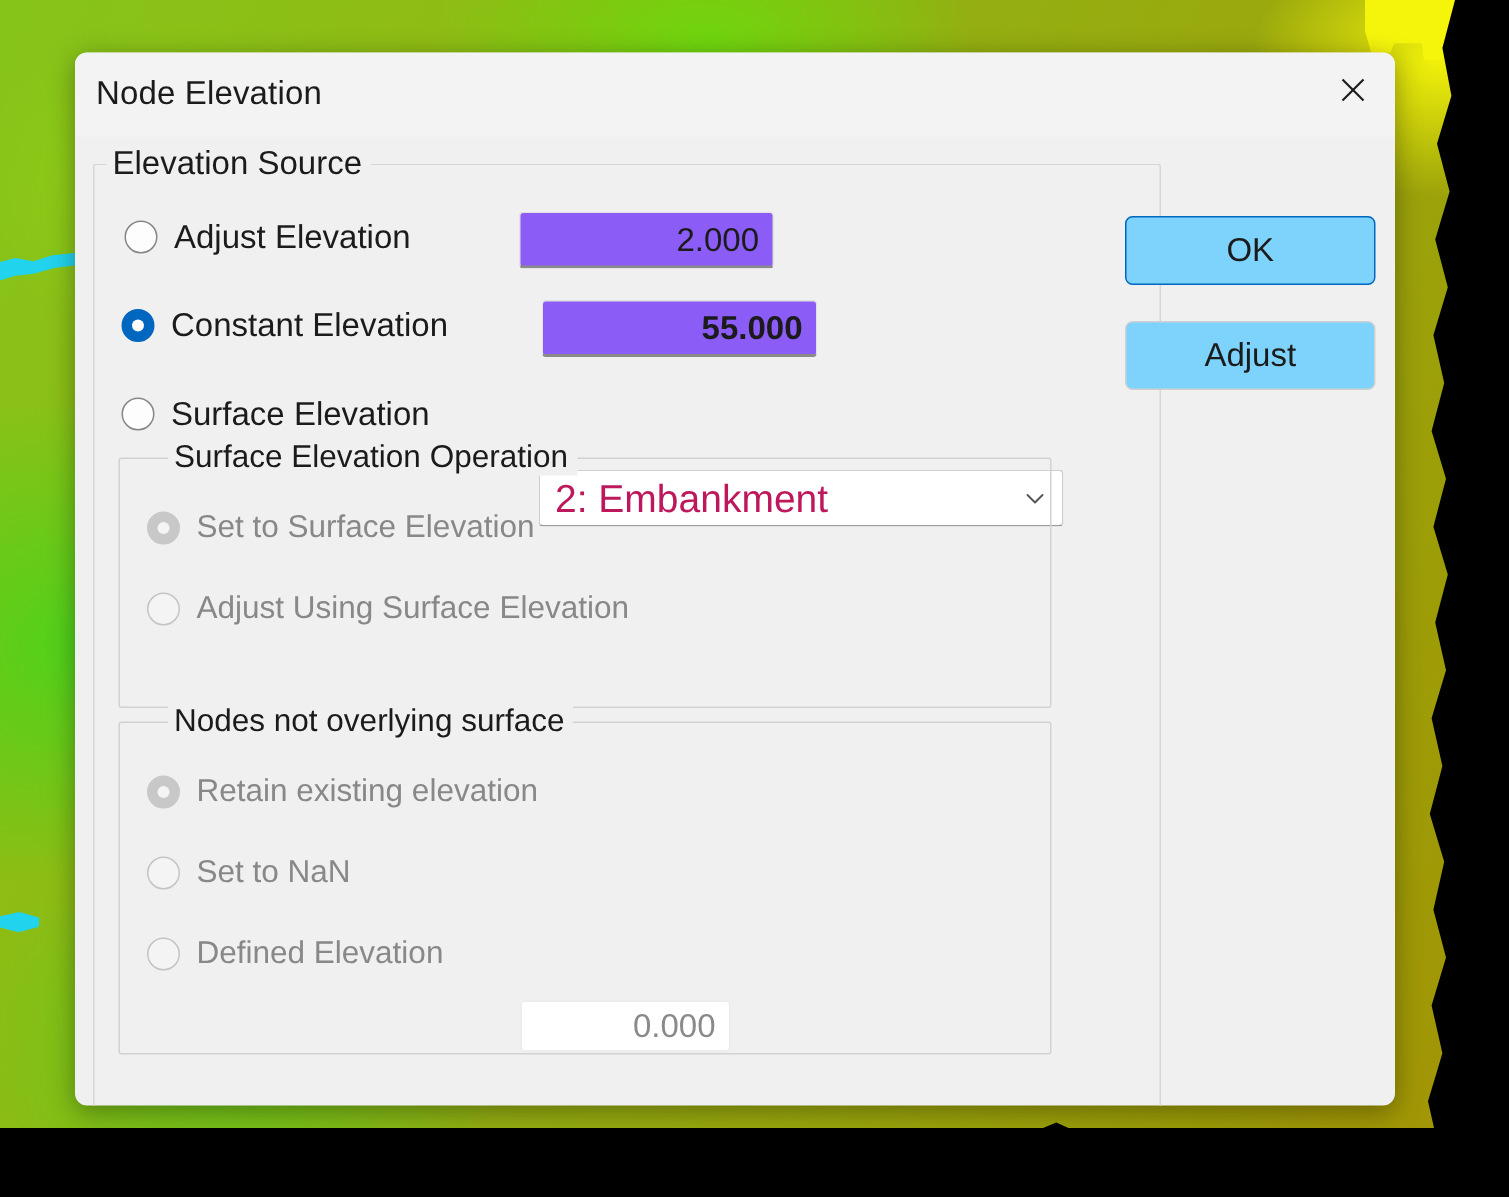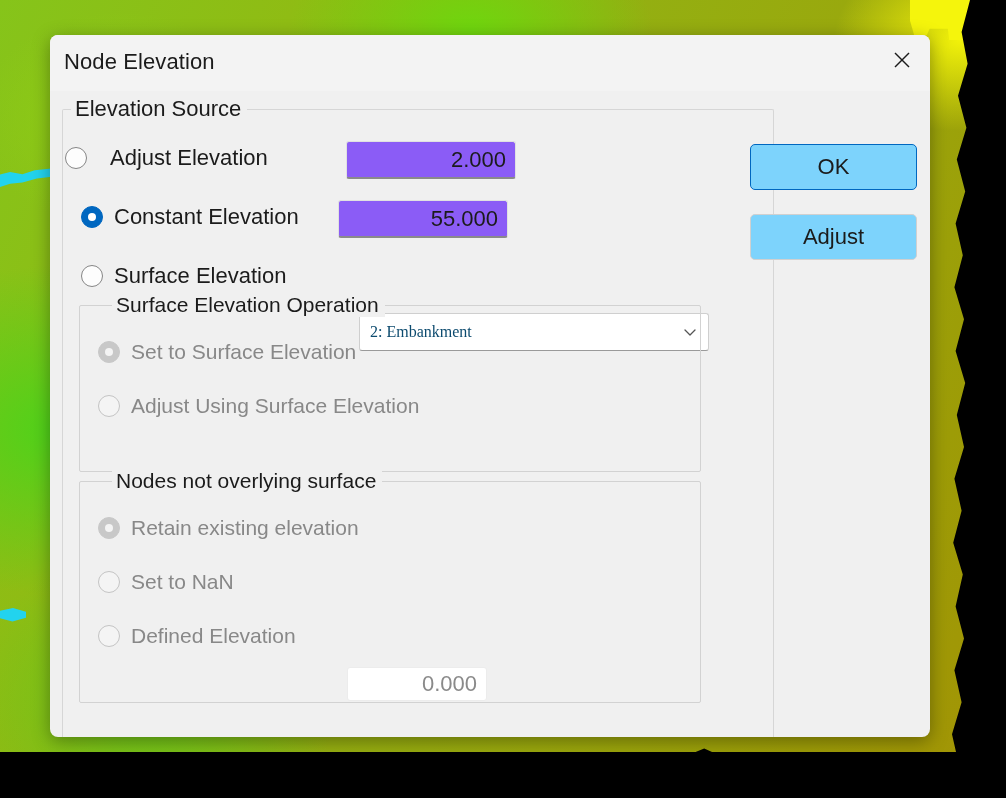--- a/index.html
+++ b/index.html
@@ -272,25 +272,24 @@
     border-bottom: 1px solid #9a9a9a;
     border-radius: 3px;
     box-sizing: border-box;
     display: flex;
     align-items: center;
     padding: 0 10px 0 10px;
     cursor: pointer;
   }
   #combo-value {
     flex: 1 1 auto;
-    font-size: 16px;
-    color: #0c4a6e;
+    font-size: 26px;
+    color: #be185d;
     white-space: nowrap;
     overflow: hidden;
-    font-family: Liberation Serif, serif;
   }
   #combo-arrow { flex: 0 0 auto; display: flex; align-items: center; }
 
   
   .dlg-btn {
     position: absolute;
     width: 167px;
     height: 46px;
     border-radius: 5px;
     background: #7dd3fc;
@@ -335,33 +334,33 @@
         <line x1="17" y1="3" x2="3" y2="17" stroke="#1b1b1b" stroke-width="1.4"></line>
       </svg>
     </div>
   </div>
 
   <div id="body">
 
     <div class="groupbox" id="grp-source">
       <span class="legend">Elevation Source</span>
 
-      <div class="radio-row" style="left:2px; top:35px;gap:12px;">
+      <div class="radio-row" style="left:20px; top:35px;">
         <span class="radio"></span>
         <span class="radio-label">Adjust Elevation</span>
       </div>
       <div class="textbox" style="left:283px; top:31px; width:170px; height:38px;">
         <span>2.000</span>
       </div>
 
       <div class="radio-row" style="left:18px; top:94px;">
         <span class="radio checked"></span>
         <span class="radio-label">Constant Elevation</span>
       </div>
-      <div class="textbox" style="left:275px; top:90px; width:170px; height:38px;">
+      <div class="textbox" style="left:298px; top:90px; width:184px; height:38px;font-weight:bold;">
         <span>55.000</span>
       </div>
 
       <div class="radio-row" style="left:18px; top:153px;">
         <span class="radio"></span>
         <span class="radio-label">Surface Elevation</span>
       </div>
       <div id="combo">
         <span id="combo-value">2: Embankment</span>
         <span id="combo-arrow">

